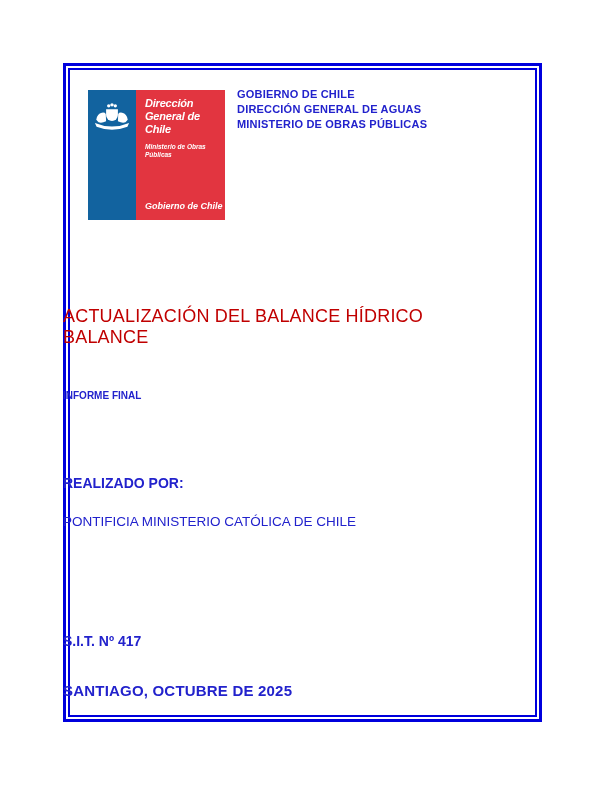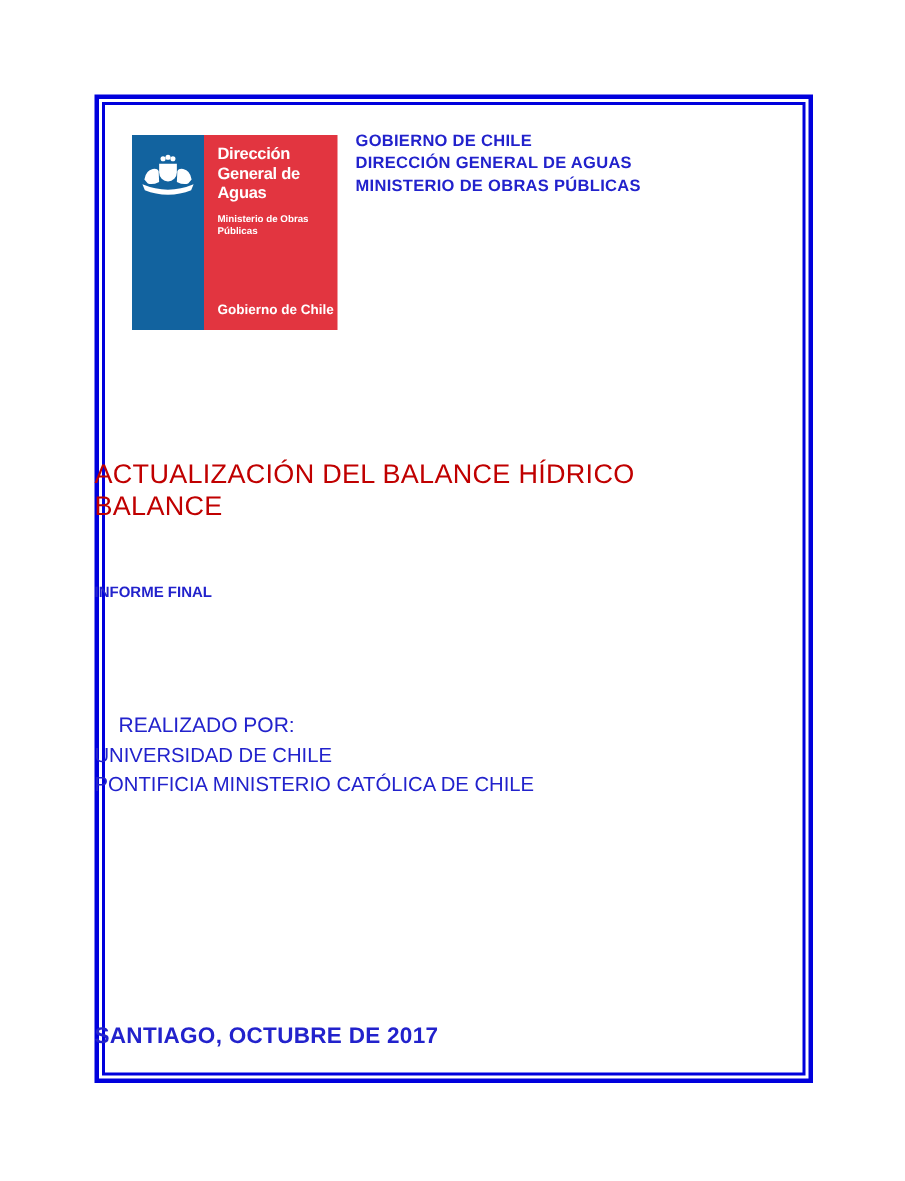--- a/index.html
+++ b/index.html
@@ -33,20 +33,21 @@
     left: 2px; top: 2px; right: 2px; bottom: 2px;
     border: 2px solid var(--border-blue);
   }
 
   
   .logo {
     position: absolute;
     left: 88px; top: 90px;
     width: 137px; height: 130px;
     display: flex;
+    font-style: italic;
   }
   .logo-blue-panel {
     width: 48px; height: 100%;
     background: var(--logo-blue);
     display: flex;
     justify-content: center;
   }
   .logo-blue-panel svg { margin-top: 11px; }
   .logo-red-panel {
     position: relative;
@@ -96,21 +97,21 @@
     font-weight: bold;
     font-size: 10px;
   }
 
   .authors {
     top: 474px;
     color: var(--text-blue);
     font-size: 13.5px;
     line-height: 19px;
   }
-  .authors-label { font-weight: normal; font-size: 14px; margin-bottom: 1px; padding-left: 16px; }
+  .authors-label { font-weight: bold; font-size: 14px; margin-bottom: 19px; }
 
   .sit-number {
     top: 633px;
     color: var(--text-blue);
     font-weight: bold;
     font-size: 14px;
   }
 
   .place-date {
     top: 682px;
@@ -140,21 +141,21 @@
           <path d="M8 27 q1.5 -9 8.5 -10.5 q4.5 -1 6 2 l0.5 11 q-7 3.5 -11.5 1.5 z"></path>
           <path d="M56 27 q-1.5 -9 -8.5 -10.5 q-4.5 -1 -6 2 l-0.5 11 q7 3.5 11.5 1.5 z"></path>
           <path d="M6 32 q13 5.5 26 5.5 q13 0 26 -5.5 l-2.5 6 q-11 4.5 -23.5 4.5 q-12.5 0 -23.5 -4.5 z"></path>
         </g>
       </svg>
     </div>
     <div class="logo-red-panel">
       <div class="logo-agency">
         <div>Dirección</div>
         <div>General de</div>
-        <div>Aguas</div>
+        <div>Chile</div>
       </div>
       <div class="logo-ministry">
         <div>Ministerio de Obras</div>
         <div>Públicas</div>
       </div>
       <div class="logo-gov">Gobierno de Chile</div>
     </div>
   </div>
 
   <div class="inst-header">
@@ -165,20 +166,20 @@
 
   <h1 class="centered report-title">
     <span>ACTUALIZACIÓN DEL BALANCE HÍDRICO</span><br>
     <span>BALANCE</span>
   </h1>
 
   <div class="centered report-subtitle">INFORME FINAL</div>
 
   <div class="centered authors">
     <div class="authors-label">REALIZADO POR:</div>
-    <div>UNIVERSIDAD DE CHILE</div>
     <div>PONTIFICIA MINISTERIO CATÓLICA DE CHILE</div>
   </div>
 
+  <div class="centered sit-number">S.I.T. Nº 417</div>
 
-  <div class="centered place-date">SANTIAGO, OCTUBRE DE 2017</div>
+  <div class="centered place-date">SANTIAGO, OCTUBRE DE 2025</div>
 
 </div>
 
 </body></html>

